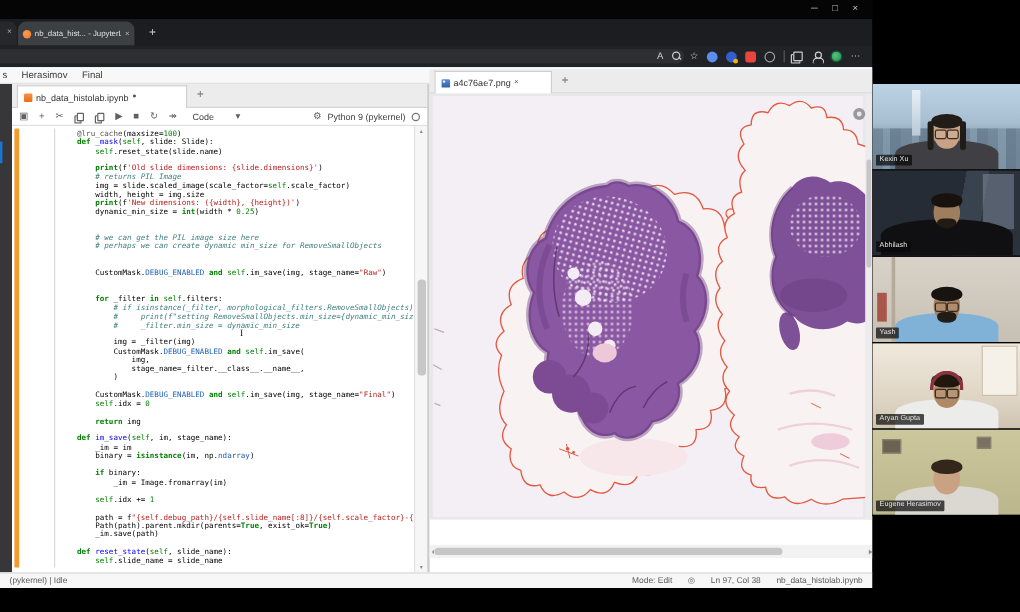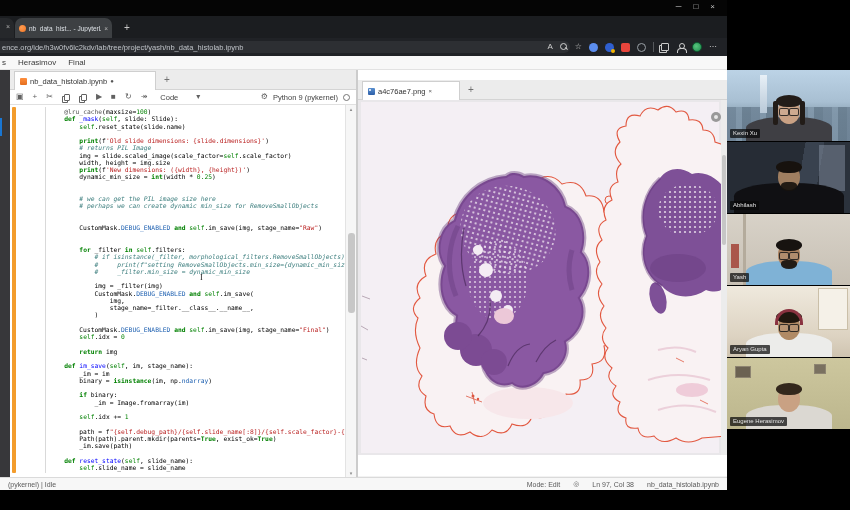--- a/index.html
+++ b/index.html
@@ -81,21 +81,21 @@
   .t-m{color:#555;}
   .t-b{color:#1c5fb0;}
   .vscroll{position:absolute;right:0;top:35px;width:11px;height:372px;background:#f6f6f6;border-left:1px solid #e3e3e3;}
   .vscroll .arr{position:absolute;left:0;width:100%;text-align:center;font-size:5px;color:#8a8a8a;}
   .arr.up{top:1px;} .arr.dn{bottom:1px;}
   .vthumb{position:absolute;left:1.5px;top:128px;width:7px;height:80px;background:#c7c7c7;border-radius:3px;}
   .cursorI{position:absolute;left:190px;top:168px;width:7px;height:9px;color:#111;font-size:8px;font-family:"Liberation Serif",serif;}
 
   .paneldiv{position:absolute;left:356px;top:14px;width:2px;height:407px;background:#cccccc;}
 
-  .imgpanel{position:absolute;left:358px;top:24px;width:369px;height:407px;background:#ececec;}
+  .imgpanel{position:absolute;left:358px;top:2px;width:369px;height:407px;background:#ececec;}
   .imgtabs{position:absolute;left:0;top:0;width:100%;height:20px;background:#ececec;border-bottom:1px solid #d4d4d4;}
   .imgview{position:absolute;left:0;top:20px;width:369px;height:387px;}
 
   .statusbar{position:absolute;left:0;top:421px;width:727px;height:13px;background:#f7f7f7;border-top:1px solid #dadada;display:flex;align-items:center;font-size:7px;color:#5a5a5a;padding:0 8px;}
   .statusbar .right{margin-left:auto;display:flex;gap:13px;align-items:center;}
 
   
   .videostrip{position:absolute;left:727px;top:0;width:123px;height:510px;background:#000;}
   .ptile{position:relative;width:123px;height:72px;overflow:hidden;background:#1a1a1a;border-bottom:1px solid #000;}
   .ptile:first-child{margin-top:70px;}
@@ -153,21 +153,20 @@
       <div class="btab">
         <span class="fav"></span>
         <span class="ttl">nb_data_hist... - JupyterLab</span>
         <span class="cls">×</span>
       </div>
       <div class="newtab">+</div>
     </div>
 
     <div class="addrbar">
       <div class="addrpill"></div>
-      <div class="url">ence.org/ide/h3w0fv6lc2kdv/lab/tree/project/yash/nb_data_histolab.ipynb</div>
       <div class="aicons">
         <span class="aicon">A</span>
         <span class="i-mag"></span>
         <span class="aicon">☆</span>
         <span class="dot d-b1"></span>
         <span class="dot d-b2"></span>
         <span class="dot d-red"></span>
         <span class="dot d-grey"></span>
         <span class="vdiv"></span>
         <span class="i-coll"></span>

